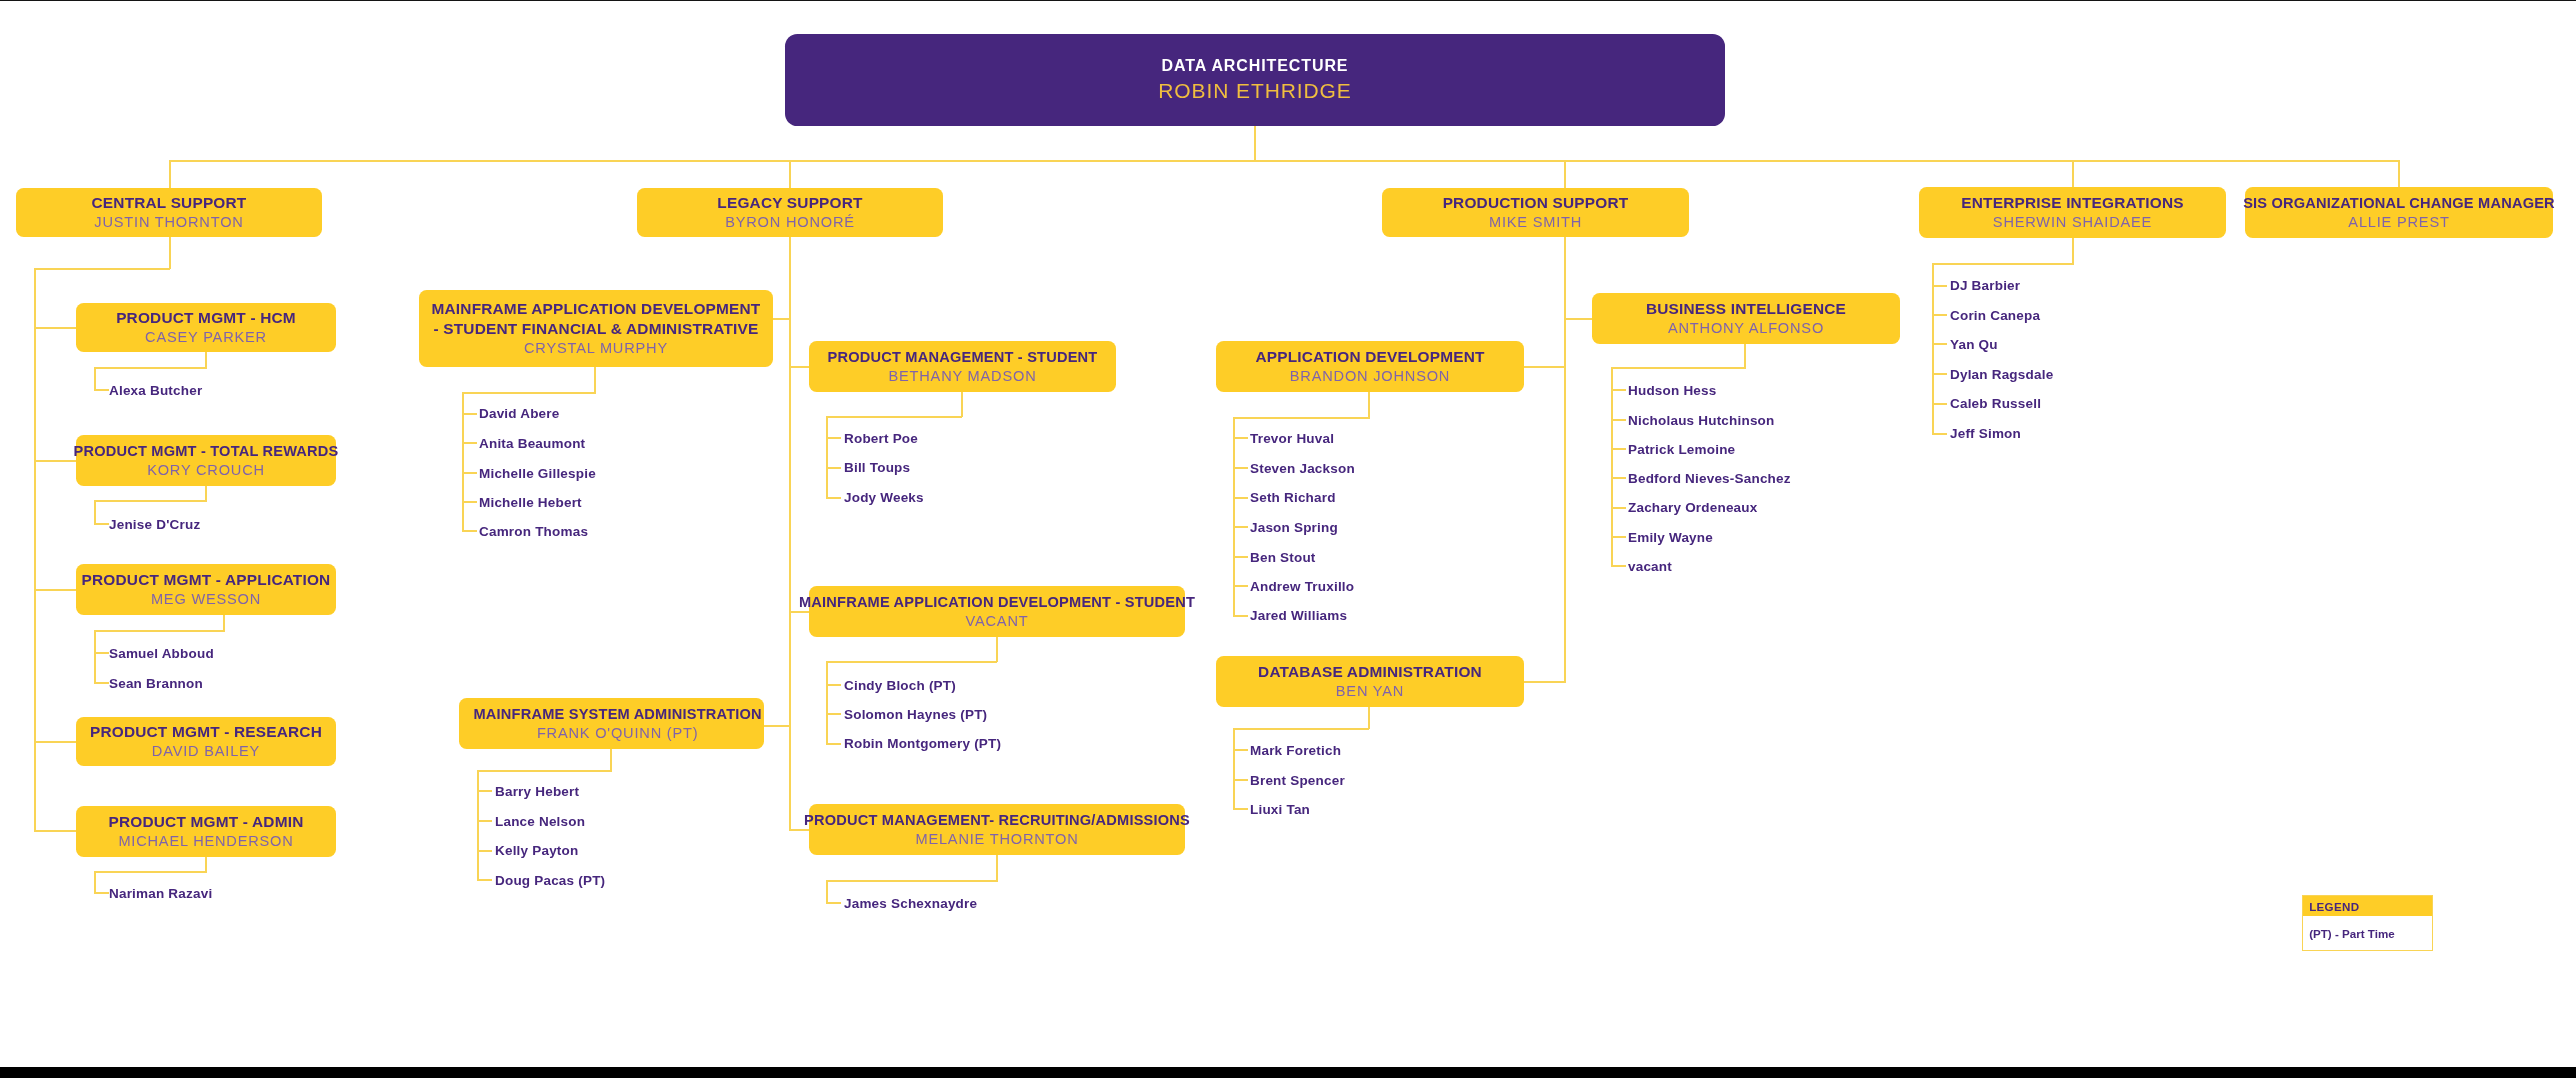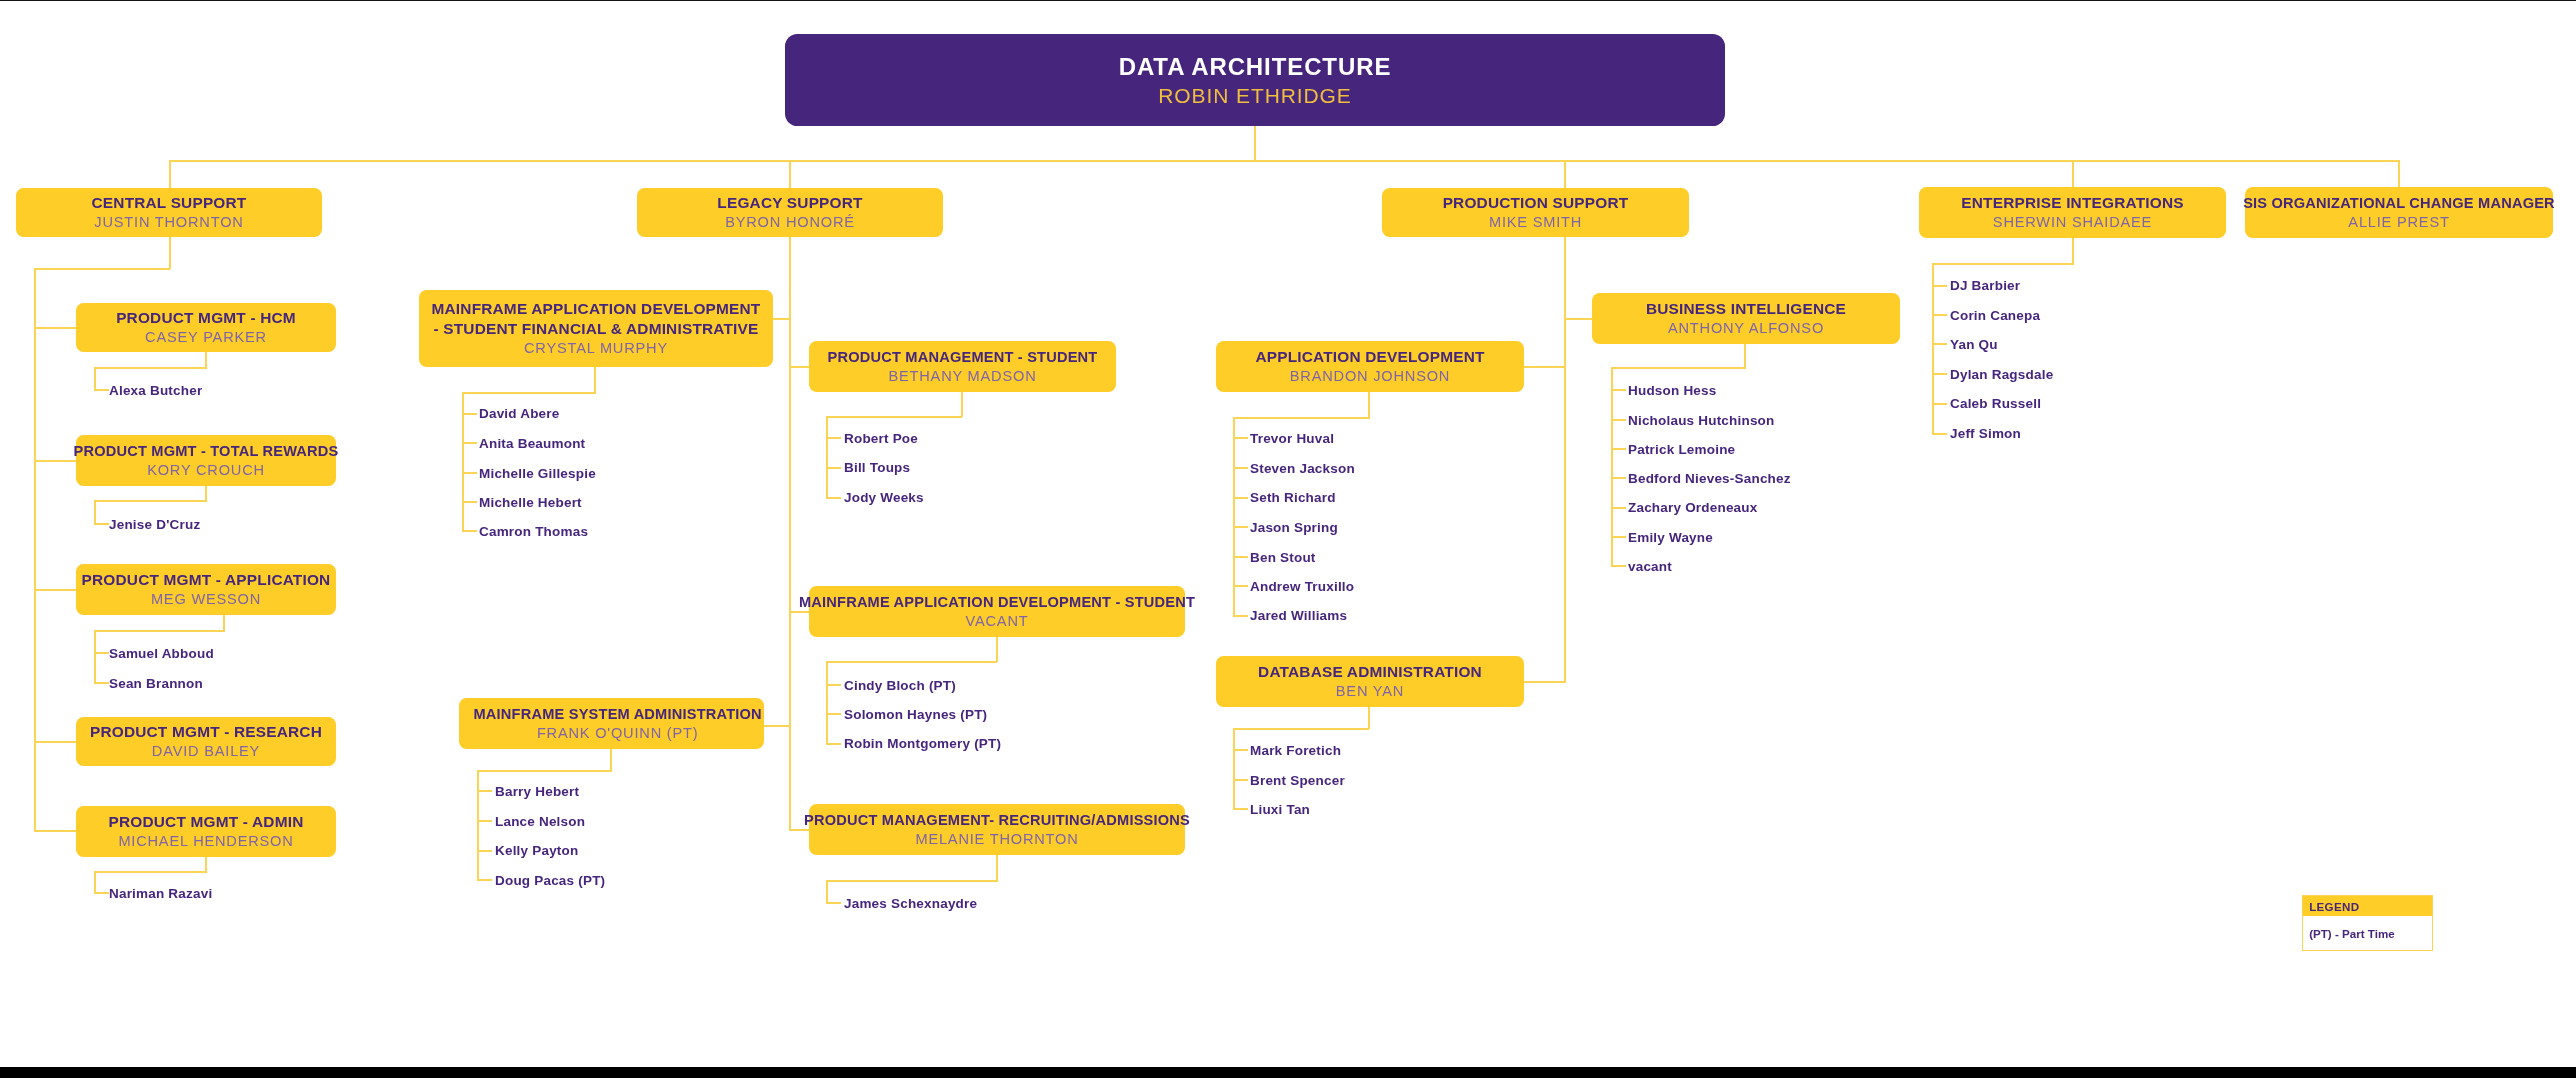--- a/index.html
+++ b/index.html
@@ -14,21 +14,21 @@
     display:flex;flex-direction:column;align-items:center;justify-content:center;
     text-align:center;padding:3.1px 7.7px;box-sizing:border-box;
   }
   .box.root{background:var(--purple);border-radius:12.3px;}
   .box-title{
     font-weight:bold;color:var(--box_title);font-size:15.4px;
     letter-spacing:0.2px;line-height:1.3;white-space:nowrap;
   }
   .box.wrap .box-title{white-space:normal;}
   .box-name{color:var(--box_name);font-size:14.6px;letter-spacing:0.8px;line-height:1.3;}
-  .box.root .box-title{color:var(--header_title);font-size:24px;letter-spacing:0.9px;}
+  .box.root .box-title{color:var(--header_title);font-size:16px;letter-spacing:0.9px;}
   .box.root .box-name{color:var(--header_name);font-size:21px;letter-spacing:0.9px;}
   .member{
     position:absolute;color:var(--leaf);font-weight:bold;font-size:13.5px;
     line-height:17px;transform:translateY(-50%);white-space:nowrap;letter-spacing:0.2px;
   }
   .legend{position:absolute;left:2302px;top:894px;width:131px;border:1.5px solid var(--line);box-sizing:border-box;background:#fff;}
   .legend-header{background:var(--gold);color:var(--box_title);font-weight:bold;font-size:11.6px;letter-spacing:0.3px;padding:3.9px 6.2px 3.1px 6.2px;}
   .legend-body{color:var(--box_title);font-weight:bold;font-size:11.6px;padding:10.8px 6.2px 10px 6.2px;background:#ffffff;}
   .bottom-bar{position:absolute;left:0;bottom:0;width:100%;height:10.8px;background:var(--bottom_bar);}
 </style>

